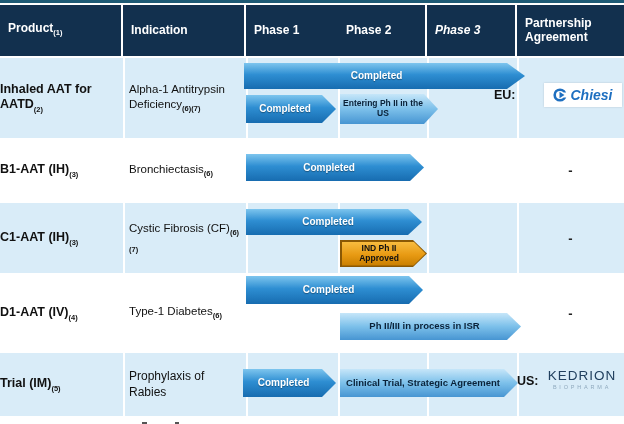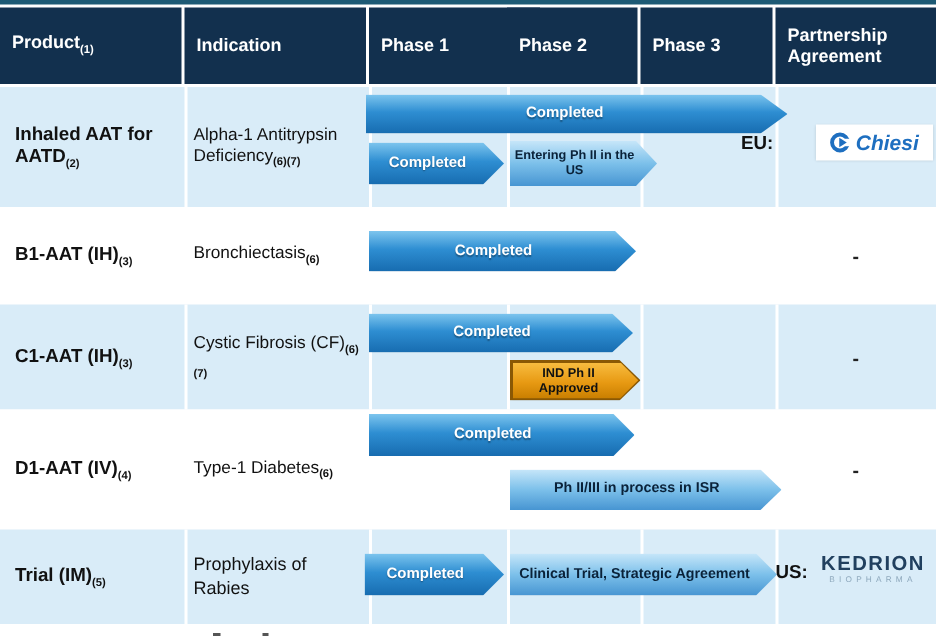--- a/index.html
+++ b/index.html
@@ -15,21 +15,21 @@
     padding:2px 4px 2px 8px; box-sizing:border-box; line-height:1.15;
   }
   .hcell sub { font-size:7.5px; }
   
   .row { position:absolute; left:0; width:624px; }
   .row.blue { background:#d9ecf8; }
   .row.white { background:#ffffff; }
   .sep { position:absolute; top:0; width:2px; height:100%; background:#ffffff; }
   .cell-product {
     position:absolute; left:0; top:0; width:121px; height:100%;
-    display:flex; align-items:center; padding-left:10px; box-sizing:border-box;
+    display:flex; align-items:center; padding-left:0; box-sizing:border-box;
     font-weight:700; font-size:12.5px; color:#111; line-height:1.25;
   }
   .cell-indication {
     position:absolute; left:125px; top:0; width:119px; height:100%;
     display:flex; align-items:center; padding-left:4px; box-sizing:border-box;
     font-weight:400; font-size:11.5px; color:#111; line-height:1.3;
   }
   .cell-product sub, .cell-indication sub { font-size:7.5px; font-weight:700; }
   .dash {
     position:absolute; left:517px; top:0; width:107px; height:100%;
@@ -62,42 +62,42 @@
     display:flex; align-items:center; justify-content:center; padding-right:9px;
   }
   
   .region-label { position:absolute; font-weight:700; font-size:12.5px; color:#111; }
   .chiesi-box {
     position:absolute; background:#ffffff; display:flex; align-items:center;
     justify-content:center; gap:3px; box-shadow:0 0 2px rgba(0,0,0,.15);text-align:right;
   }
   .chiesi-text { color:#1e6fc0; font-weight:700; font-style:italic; font-size:14px; }
   .kedrion-box { position:absolute; text-align:center; }
-  .kedrion-name { font-size:13.5px; letter-spacing:1px; color:#21405f; font-weight:700; }
+  .kedrion-name { font-size:13.5px; letter-spacing:1px; color:#21405f; font-weight:400; }
   .kedrion-sub { font-size:5.5px; letter-spacing:2.8px; color:#8fa9bd; margin-top:1px; }
   .speck { position:absolute; background:#555; }
 </style>
 </head>
 <body>
 
 <div class="page">
 
   <div class="hcell" style="left:0; width:121px;">
     <span><span>Product</span><sub>(1)</sub></span>
   </div>
   <div class="hcell" style="left:123px; width:121px;">
     <span>Indication</span>
   </div>
   <div class="hcell" style="left:246px; width:114px;">
     <span>Phase 1</span>
   </div>
   <div class="hcell" style="left:338px; width:87px;">
     <span>Phase 2</span>
   </div>
-  <div class="hcell" style="left:427px; width:88px;">
+  <div class="hcell" style="left:427px; width:88px;font-style:italic;">
     <span>Phase 3</span>
   </div>
   <div class="hcell" style="left:517px; width:107px;">
     <span>Partnership Agreement</span>
   </div>
 
   <div class="row blue" style="top:55px; height:80px;">
     <div class="sep" style="left:123px;"></div>
     <div class="sep" style="left:246px;"></div>
     <div class="sep" style="left:338px;"></div>

